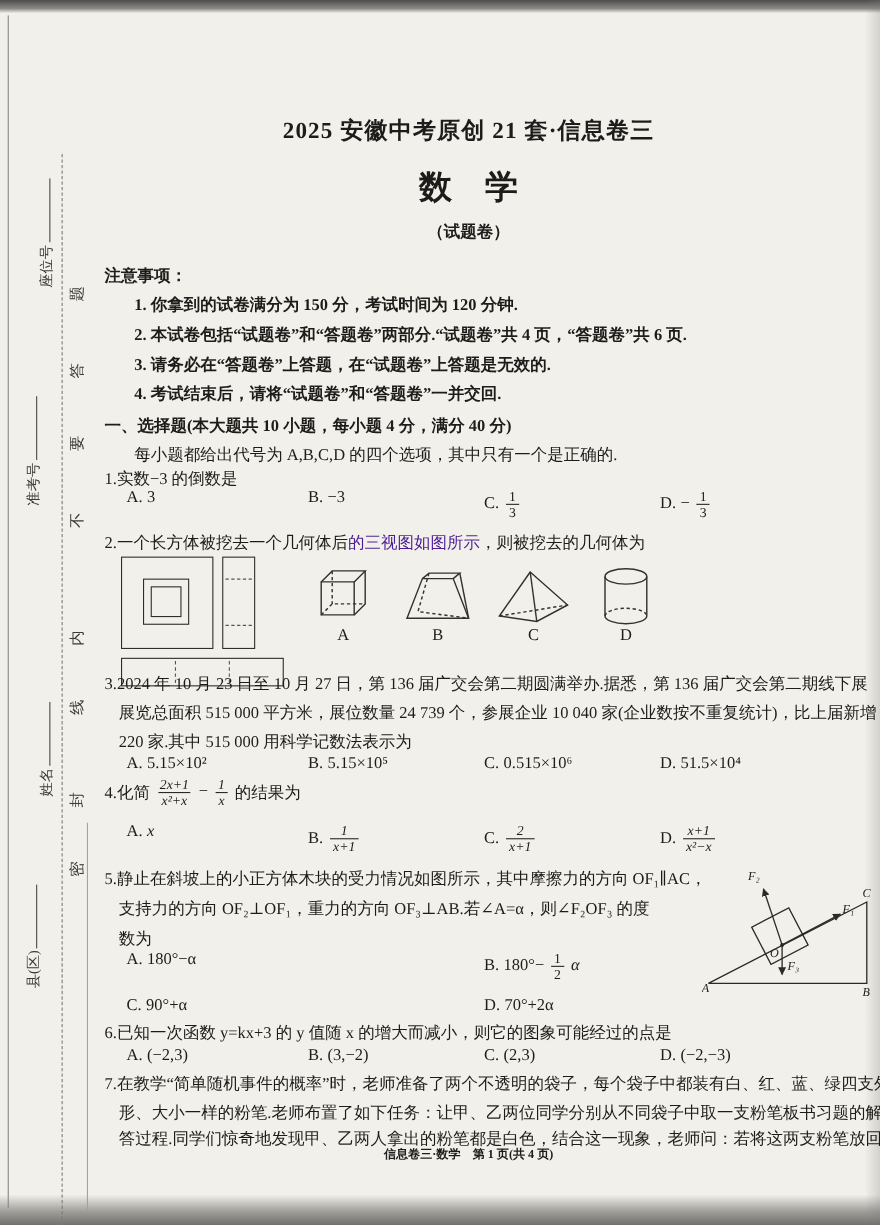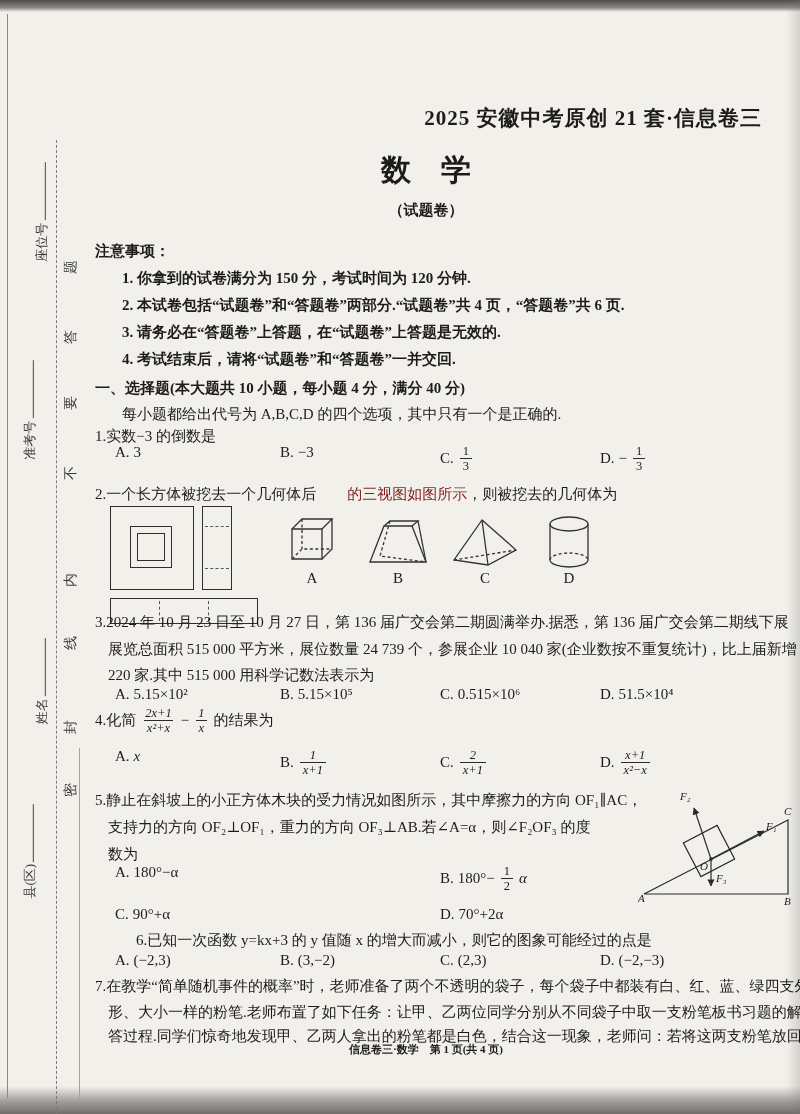--- a/index.html
+++ b/index.html
@@ -18,26 +18,26 @@
   .rule-inner{position:absolute;left:79px;top:748px;width:1px;height:352px;background:#a5a39e;}
   .v-field{position:absolute;width:130px;text-align:center;white-space:nowrap;
         transform:rotate(-90deg);font-size:13px;color:#3a3937;}
   .v-field .blank{display:inline-block;width:58px;height:.95em;border-bottom:1px solid #4a4946;margin-left:2px;}
   .seal-char{position:absolute;left:62px;width:17px;text-align:center;font-size:14px;color:#3a3937;
         transform:rotate(-90deg);}
 
   
   .content{position:absolute;left:90px;top:0;width:672px;height:1114px;}
   .abs{position:absolute;}
-  .series{left:0;top:104px;width:672px;text-align:right;font-size:21px;font-weight:bold;letter-spacing:1px;}
+  .series{left:0;top:104px;width:672px;text-align:center;font-size:21px;font-weight:bold;letter-spacing:1px;}
   .subject{left:0;top:150px;width:672px;text-align:center;font-size:30px;font-weight:bold;}
   .ptype{left:0;top:201px;width:672px;text-align:center;font-size:15px;font-weight:bold;}
   .bold{font-weight:bold;}
   .line{position:absolute;font-size:15px;line-height:20px;white-space:nowrap;}
-  .hl{color:#7f1d1d;margin-left:31px;}
+  .hl{color:#4c1d95;}
   .m{font-style:italic;}
   .frac{display:inline-flex;flex-direction:column;align-items:center;vertical-align:middle;
         line-height:1.12;font-size:12.5px;margin:0 2px;}
   .frac .num{padding:0 3px;}
   .frac .den{padding:0 3px;border-top:1px solid #2b2a28;}
   .optrow{position:absolute;left:0;width:672px;}
   .opt{position:absolute;top:0;display:flex;align-items:center;gap:4px;font-size:15px;white-space:nowrap;}
   .c1{left:25px}.c2{left:190px}.c3{left:350px}.c4{left:510px}.cB{left:350px}
   .fig{position:absolute;}
   .viewbox{position:absolute;border:1.5px solid #2f2e2c;box-sizing:border-box;}
@@ -289,21 +289,21 @@
       <div class="opt c1">
           <span>C.</span>
           <span>90°+α</span>
         </div>
       <div class="opt cB">
           <span>D.</span>
           <span>70°+2α</span>
         </div>
     </div>
 
-    <div class="line" style="left:5px;top:930px;margin-left:41px;">6.已知一次函数 y=kx+3 的 y 值随 x 的增大而减小，则它的图象可能经过的点是</div>
+    <div class="line" style="left:5px;top:930px;">6.已知一次函数 y=kx+3 的 y 值随 x 的增大而减小，则它的图象可能经过的点是</div>
     <div class="optrow" style="top:952px;height:22px;">
       <div class="opt c1">
           <span>A.</span>
           <span>(−2,3)</span>
         </div>
       <div class="opt c2">
           <span>B.</span>
           <span>(3,−2)</span>
         </div>
       <div class="opt c3">

